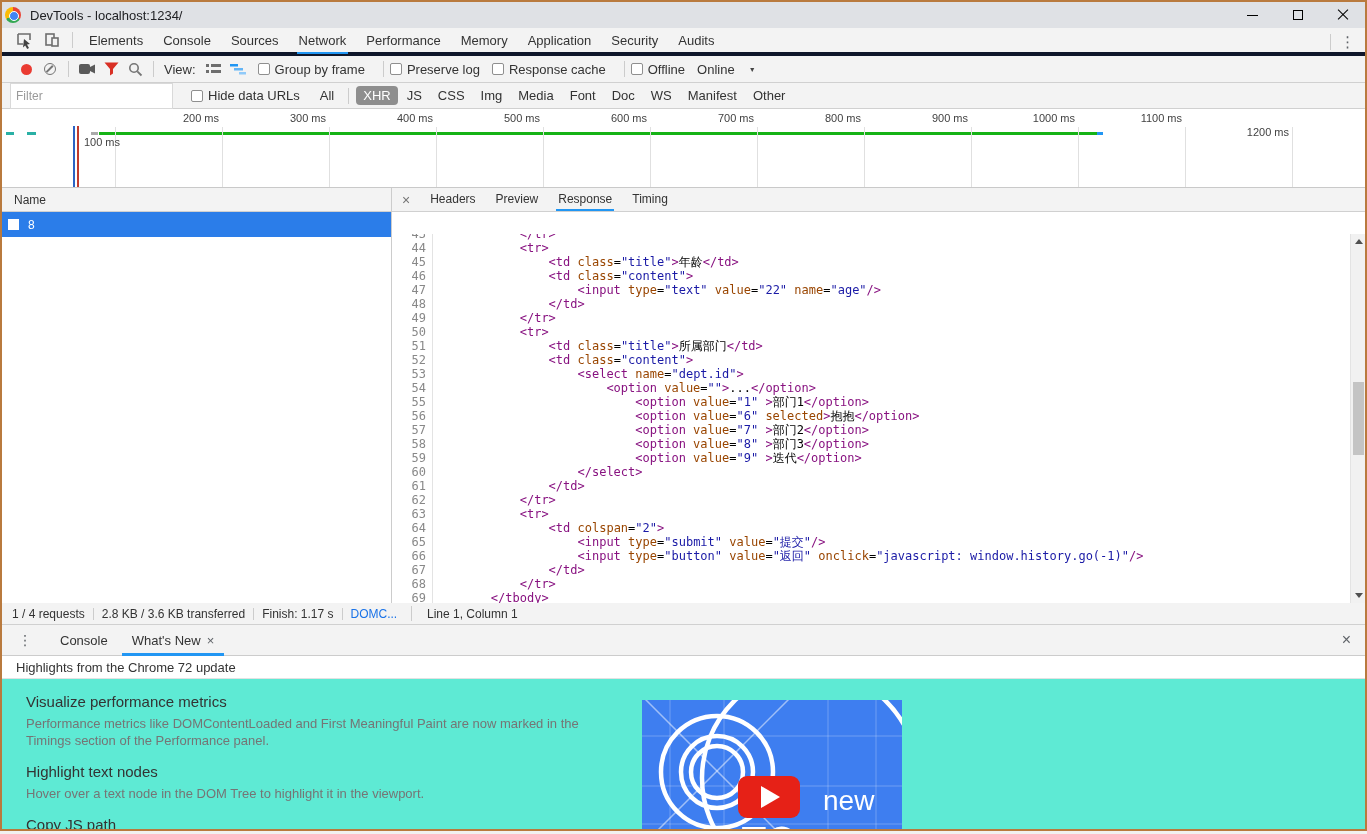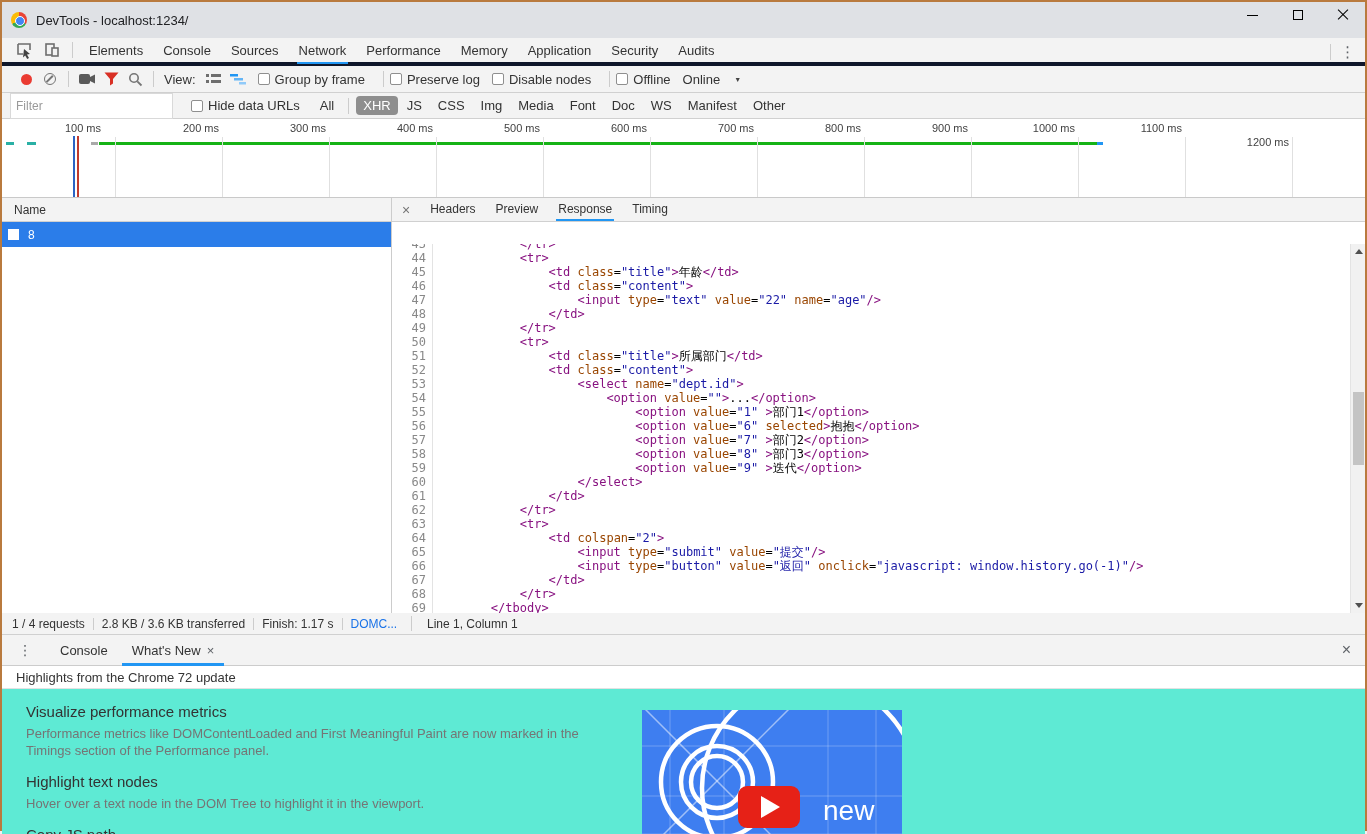--- a/index.html
+++ b/index.html
@@ -1,20 +1,20 @@
 <!DOCTYPE html>
 <html><head>
 <meta charset="utf-8">
 <style>
   * { margin:0; padding:0; box-sizing:border-box; }
   html,body { width:1367px; height:834px; background:#f1f1f1; font-family:"Liberation Sans", sans-serif; overflow:hidden; }
   .window { position:absolute; left:0; top:0; width:1367px; height:831px; border:2px solid #b97a3e; background:#fff; }
 
   
-  .titlebar { height:36px; background:#dfe1e5; display:flex; align-items:center; padding-left:9px; position:relative; }
+  .titlebar { height:26px; background:#dfe1e5; display:flex; align-items:center; padding-left:3px; position:relative; }
   .chrome-logo { width:16px; height:16px; border-radius:50%; background:conic-gradient(#ea4335 0 120deg, #34a853 120deg 240deg, #fbbc05 240deg 360deg); position:relative; margin-right:9px; }
   .chrome-logo::after { content:""; position:absolute; left:4px; top:4px; width:8px; height:8px; border-radius:50%; background:#4285f4; border:1.5px solid #fff; }
   .title-text { font-size:13px; color:#202124; }
   .win-controls { position:absolute; right:0; top:0; height:26px; display:flex; }
   .win-btn { width:45px; height:26px; display:flex; align-items:center; justify-content:center; }
   .ic-min { width:11px; height:1px; background:#000; }
   .ic-max { width:10px; height:10px; border:1px solid #000; }
   .ic-close { position:relative; width:12px; height:12px; }
   .ic-close::before,.ic-close::after { content:""; position:absolute; left:-1px; top:5px; width:14px; height:1px; background:#000; }
   .ic-close::before { transform:rotate(45deg); } .ic-close::after { transform:rotate(-45deg); }
@@ -207,21 +207,21 @@
         </label>
       </div>
     <div class="vsep"></div>
     <div class="cb-group">
         <label class="cb-item">
           <span class="cb"></span>
           <span class="cb-label">Preserve log</span>
         </label>
         <label class="cb-item">
           <span class="cb"></span>
-          <span class="cb-label">Disable nodes</span>
+          <span class="cb-label">Response cache</span>
         </label>
       </div>
     <div class="vsep"></div>
     <div class="cb-group">
         <label class="cb-item">
           <span class="cb"></span>
           <span class="cb-label">Offline</span>
         </label>
       </div>
     <div class="online-wrap">
@@ -254,21 +254,21 @@
 
   <div class="timeline">
     <div class="tl-mark" style="left:4px;width:8px;background:#2ab0a5;"></div>
     <div class="tl-mark" style="left:25px;width:9px;background:#2ab0a5;"></div>
     <div class="tl-mark" style="left:89px;width:7px;background:#aaaaaa;"></div>
     <div class="vline" style="left:71px;background:#2c63c4;"></div>
     <div class="vline" style="left:75px;background:#c03a2e;"></div>
     <div class="tl-mark" style="left:97px;width:998px;background:#16b316;"></div>
     <div class="tl-mark" style="left:1095px;width:6px;background:#2196f3;"></div>
   <div class="grid" style="left: 113px;"></div>
-      <div class="tick" style="left: 24px;">100 ms</div>
+      <div class="tick" style="left: 43px; margin-top: 24px;">100 ms</div>
       <div class="grid" style="left: 220px;"></div>
       <div class="tick" style="left: 142px;">200 ms</div>
       <div class="grid" style="left: 327px;"></div>
       <div class="tick" style="left: 249px;">300 ms</div>
       <div class="grid" style="left: 434px;"></div>
       <div class="tick" style="left: 356px;">400 ms</div>
       <div class="grid" style="left: 541px;"></div>
       <div class="tick" style="left: 463px;">500 ms</div>
       <div class="grid" style="left: 648px;"></div>
       <div class="tick" style="left: 570px;">600 ms</div>

